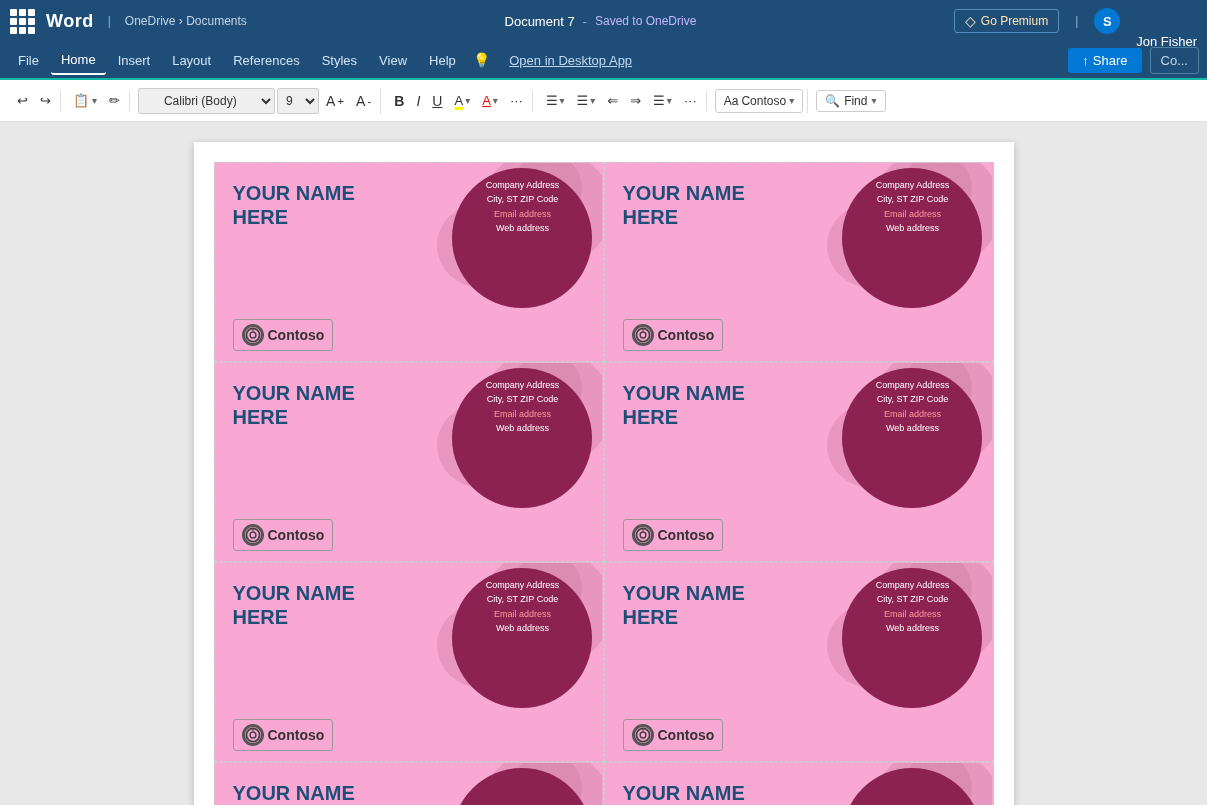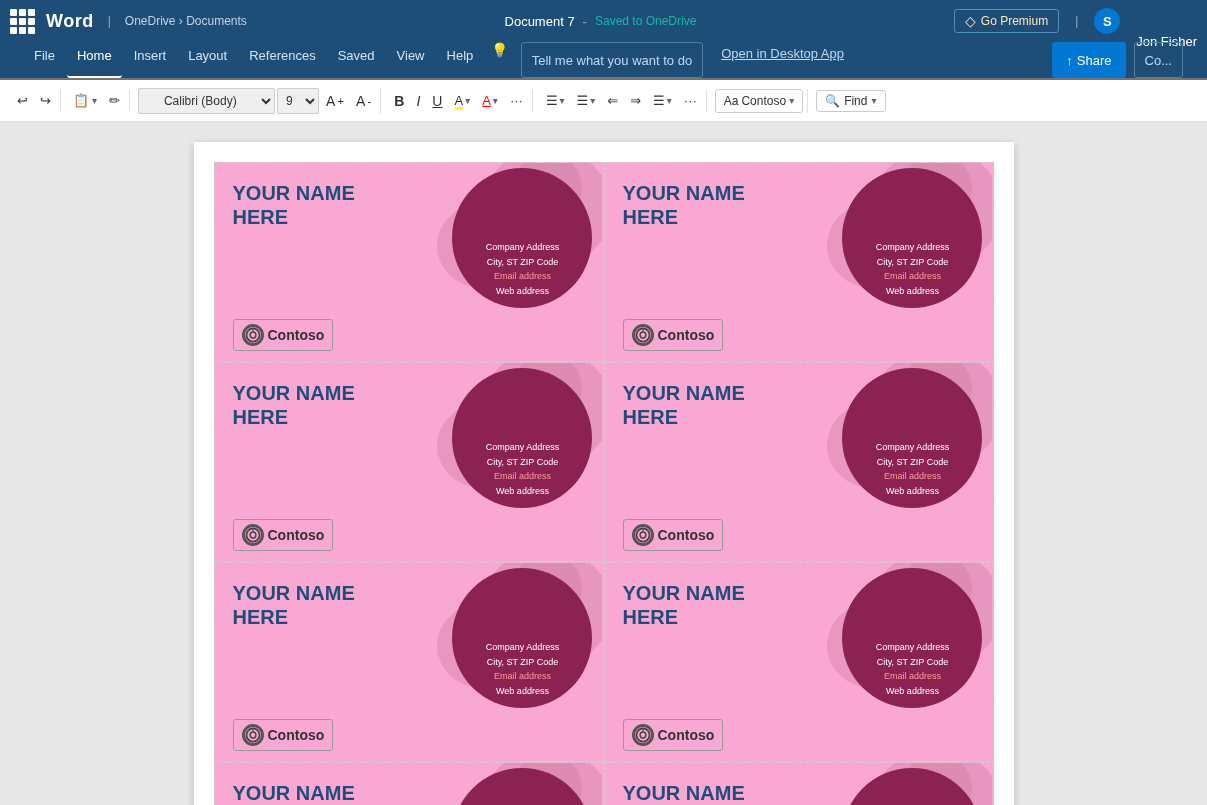--- a/index.html
+++ b/index.html
@@ -22,23 +22,24 @@
     #doc-title { flex: 1; text-align: center; font-size: 13px; color: #d0e0f0; display: flex; align-items: center; justify-content: center; gap: 8px; }
     #go-premium { display: flex; align-items: center; gap: 5px; font-size: 12px; color: #ffe4b5; cursor: pointer; border: 1px solid #5090c0; padding: 3px 10px; border-radius: 3px; }
     #skype-icon { width: 28px; height: 28px; background: #0078d4; border-radius: 50%; display: flex; align-items: center; justify-content: center; color: white; font-size: 14px; font-weight: bold; }
     #user-name { font-size: 13px; color: white; cursor: pointer; margin-top: 40px; }
 
     
     #menu-bar {
       background: #1e4d78;
       height: 38px;
       display: flex;
-      padding: 0 24px;
+      align-items: center;
+      padding: 0 8px;
       gap: 2px;
-      border-bottom: 2px solid #737373;
+      border-bottom: 2px solid #14b8a6;
     }
     .menu-item { color: #d0e4f8; font-size: 13px; padding: 6px 10px; cursor: pointer; border-radius: 3px; white-space: nowrap; }
     .menu-item.active { color: white; border-bottom: 2px solid white; }
     #tell-me { display: flex; align-items: center; gap: 6px; color: #c0d8f0; font-size: 13px; padding: 4px 10px; border: 1px solid #5080a0; border-radius: 3px; cursor: pointer; margin-left: 10px; }
     #open-desktop { color: #c0d8f0; font-size: 13px; padding: 4px 10px; cursor: pointer; text-decoration: underline; }
     #share-btn { background: #0078d4; color: white; border: none; padding: 5px 14px; border-radius: 3px; font-size: 13px; cursor: pointer; margin-left: auto; display: flex; align-items: center; gap: 4px; }
     #co-btn { background: transparent; color: #c0d8f0; border: 1px solid #5080a0; padding: 5px 10px; border-radius: 3px; font-size: 13px; cursor: pointer; margin-left: 6px; }
 
     
     #toolbar {
@@ -143,21 +144,21 @@
     }
     .blob-main {
       position: absolute;
       border-radius: 50%;
       background: #8b2252;
       top: 25px; left: 20px;
       width: 140px; height: 140px;
       display: flex;
       flex-direction: column;
       align-items: center;
-      justify-content: flex-end;
+      justify-content: flex-start;
       padding: 10px;
     }
     .blob-bg-1 { width: 130px; height: 120px; top: 5px; left: 50px; background: rgba(160,80,110,0.2); }
     .blob-bg-2 { width: 100px; height: 100px; top: 0px; left: 10px; background: rgba(160,80,110,0.18); }
     .card-info { color: white; font-size: 9px; text-align: center; line-height: 1.6; }
     .card-info-line { display: block; }
   </style>
 </head>
 <body>
 
@@ -174,46 +175,43 @@
         <span></span>
         <span></span>
     </div>
   </div>
   <span id="app-name">Word</span>
   <span style="color:#8ab0d0; font-size:12px; margin: 0 2px;">|</span>
   <span id="breadcrumb" style="font-size:12px; color:#c0d4e8; cursor:pointer;">OneDrive › Documents</span>
   <div id="doc-title">
     <span style="color:white; font-size:13px;">Document 7</span>
     <span style="color:#8ab0d0; font-size:13px;">-</span>
-    <span style="color:#14b8a6; font-size:12px;">Saved to OneDrive</span>
+    <span style="color:#c4b5fd; font-size:12px;">Saved to OneDrive</span>
   </div>
   <div id="go-premium" style="display:flex; align-items:center; gap:5px; font-size:12px; color:#ffe4b5; cursor:pointer; border:1px solid #5090c0; padding:3px 10px; border-radius:3px;">
     <span style="font-size:14px;">◇</span>
     <span>Go Premium</span>
   </div>
   <span style="color:#8ab0d0; font-size:12px; margin: 0 4px;">|</span>
   <div id="skype-icon" style="width:26px; height:26px; background:#0078d4; border-radius:50%; display:flex; align-items:center; justify-content:center; color:white; font-size:13px; font-weight:bold; cursor:pointer;">
     <span>S</span>
   </div>
   <span id="user-name" style="font-size:13px; color:white; cursor:pointer; margin-left:4px;">Jon Fisher</span>
 </div>
 
 <div id="menu-bar">
   <span class="menu-item" id="menu-file">File</span>
   <span class="menu-item active" id="menu-home" style="color:white; border-bottom:2px solid white;">Home</span>
   <span class="menu-item" id="menu-insert">Insert</span>
   <span class="menu-item" id="menu-layout">Layout</span>
   <span class="menu-item" id="menu-references">References</span>
-  <span class="menu-item" id="menu-review">Saved</span>
+  <span class="menu-item" id="menu-review">Styles</span>
   <span class="menu-item" id="menu-view">View</span>
   <span class="menu-item" id="menu-help">Help</span>
   <span style="color:#c0d8f0; font-size:14px; margin-left:6px;">💡</span>
-  <div id="tell-me" style="display:flex; align-items:center; gap:6px; color:#c0d8f0; font-size:13px; padding:4px 10px; border:1px solid #5080a0; border-radius:3px; cursor:pointer;">
-    <span>Tell me what you want to do</span>
-  </div>
   <span id="open-desktop" style="color:#c0d8f0; font-size:13px; padding:4px 10px; cursor:pointer; text-decoration:underline; margin-left:6px;">Open in Desktop App</span>
   <button id="share-btn" style="background:#0078d4; color:white; border:none; padding:5px 14px; border-radius:3px; font-size:13px; cursor:pointer; margin-left:auto; display:flex; align-items:center; gap:4px;">
     <span>↑</span>
     <span>Share</span>
   </button>
   <button id="co-btn" style="background:transparent; color:#c0d8f0; border:1px solid #5080a0; padding:5px 10px; border-radius:3px; font-size:13px; cursor:pointer; margin-left:6px;">Co...</button>
 </div>
 
 <div id="toolbar">
   <div class="tb-group">

